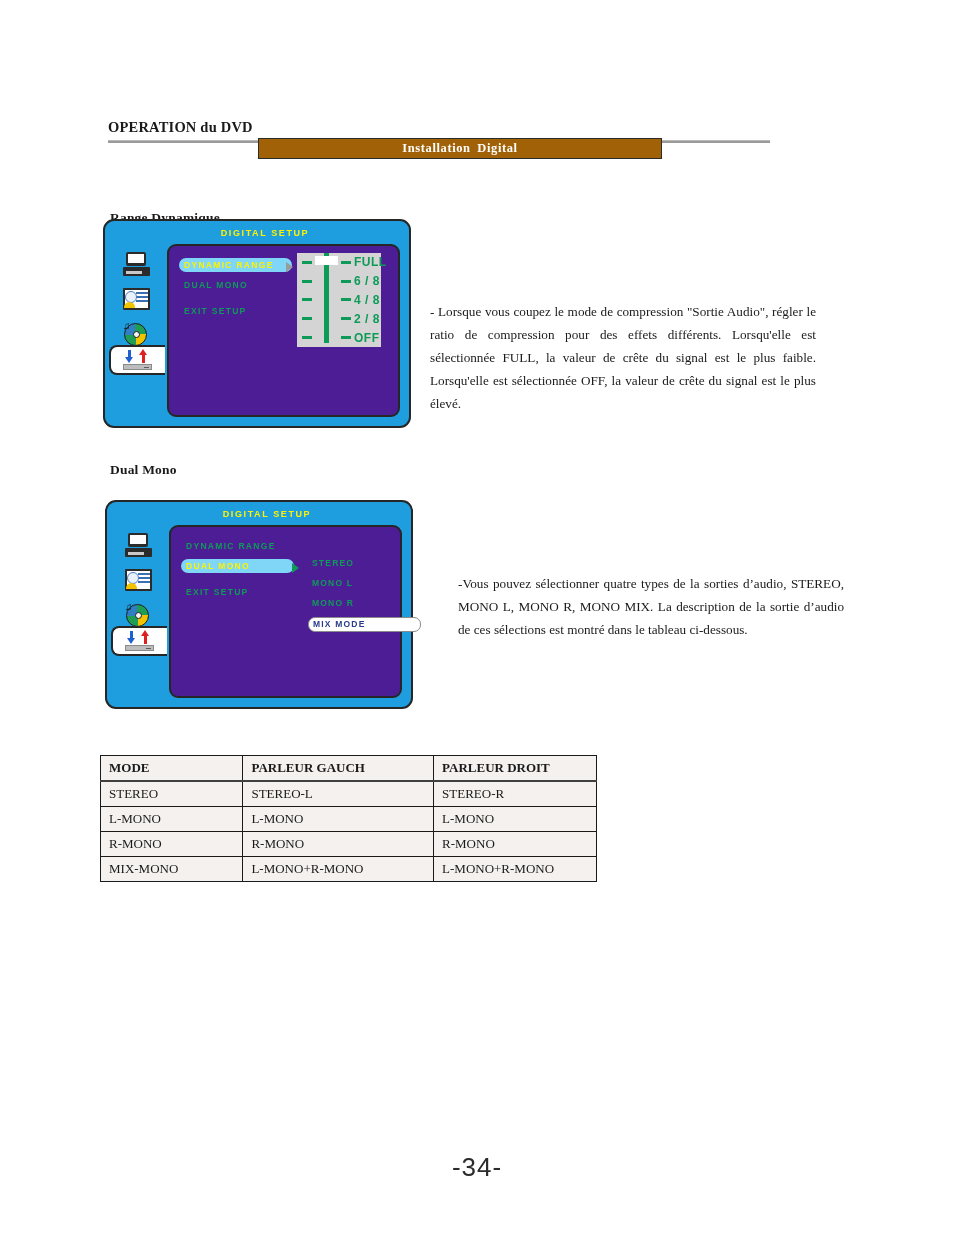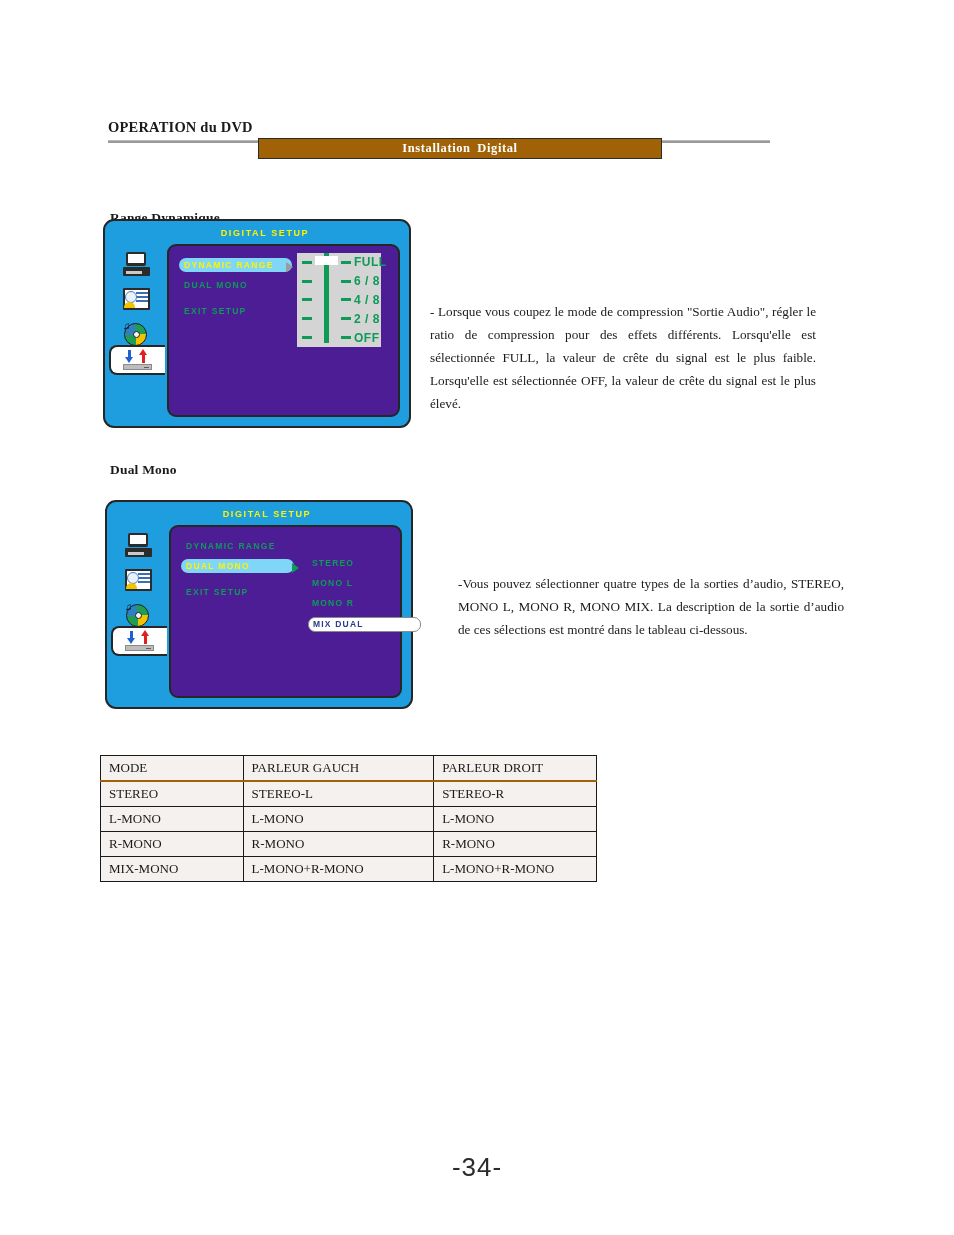--- a/index.html
+++ b/index.html
@@ -411,22 +411,22 @@
   .mode-table th,
   .mode-table td {
     border: 1px solid #1a1a1a;
     padding: 3px 8px;
     font-size: 13px;
     text-align: left;
     height: 18px;
     color: #1a1a1a;
   }
   .mode-table th {
-    font-weight: normal;
-    border-bottom: 2px solid #a16207;
+    font-weight: bold;
+    border-bottom: 2px solid #404040;
   }
   .mode-table td { font-weight: normal; }
   .mode-table .col-mode  { width: 140px; }
   .mode-table .col-left  { width: 195px; }
   .mode-table .col-right { width: 162px; }
 
   
   .page-number {
     position: absolute;
     left: 0;
@@ -581,21 +581,21 @@
       <div class="menu-item highlight">DUAL MONO</div>
       <div class="menu-item spacer-before">EXIT SETUP</div>
     </div>
 
     <div class="menu-arrow green" id="arrow-dual"></div>
 
     <div class="submenu">
       <div class="submenu-item">STEREO</div>
       <div class="submenu-item">MONO L</div>
       <div class="submenu-item">MONO R</div>
-      <div class="submenu-item boxed">MIX DUAL</div>
+      <div class="submenu-item boxed">MIX MODE</div>
     </div>
   </div>
 </div>
 
 <div class="body-text" id="para-dual">-Vous pouvez sélectionner quatre types de la sorties d’audio, STEREO, MONO L, MONO R, MONO MIX. La description de la sortie d’audio de ces sélections est montré dans le tableau ci-dessous.</div>
 
 <table class="mode-table">
   <thead>
     <tr>
       <th class="col-mode">MODE</th>

